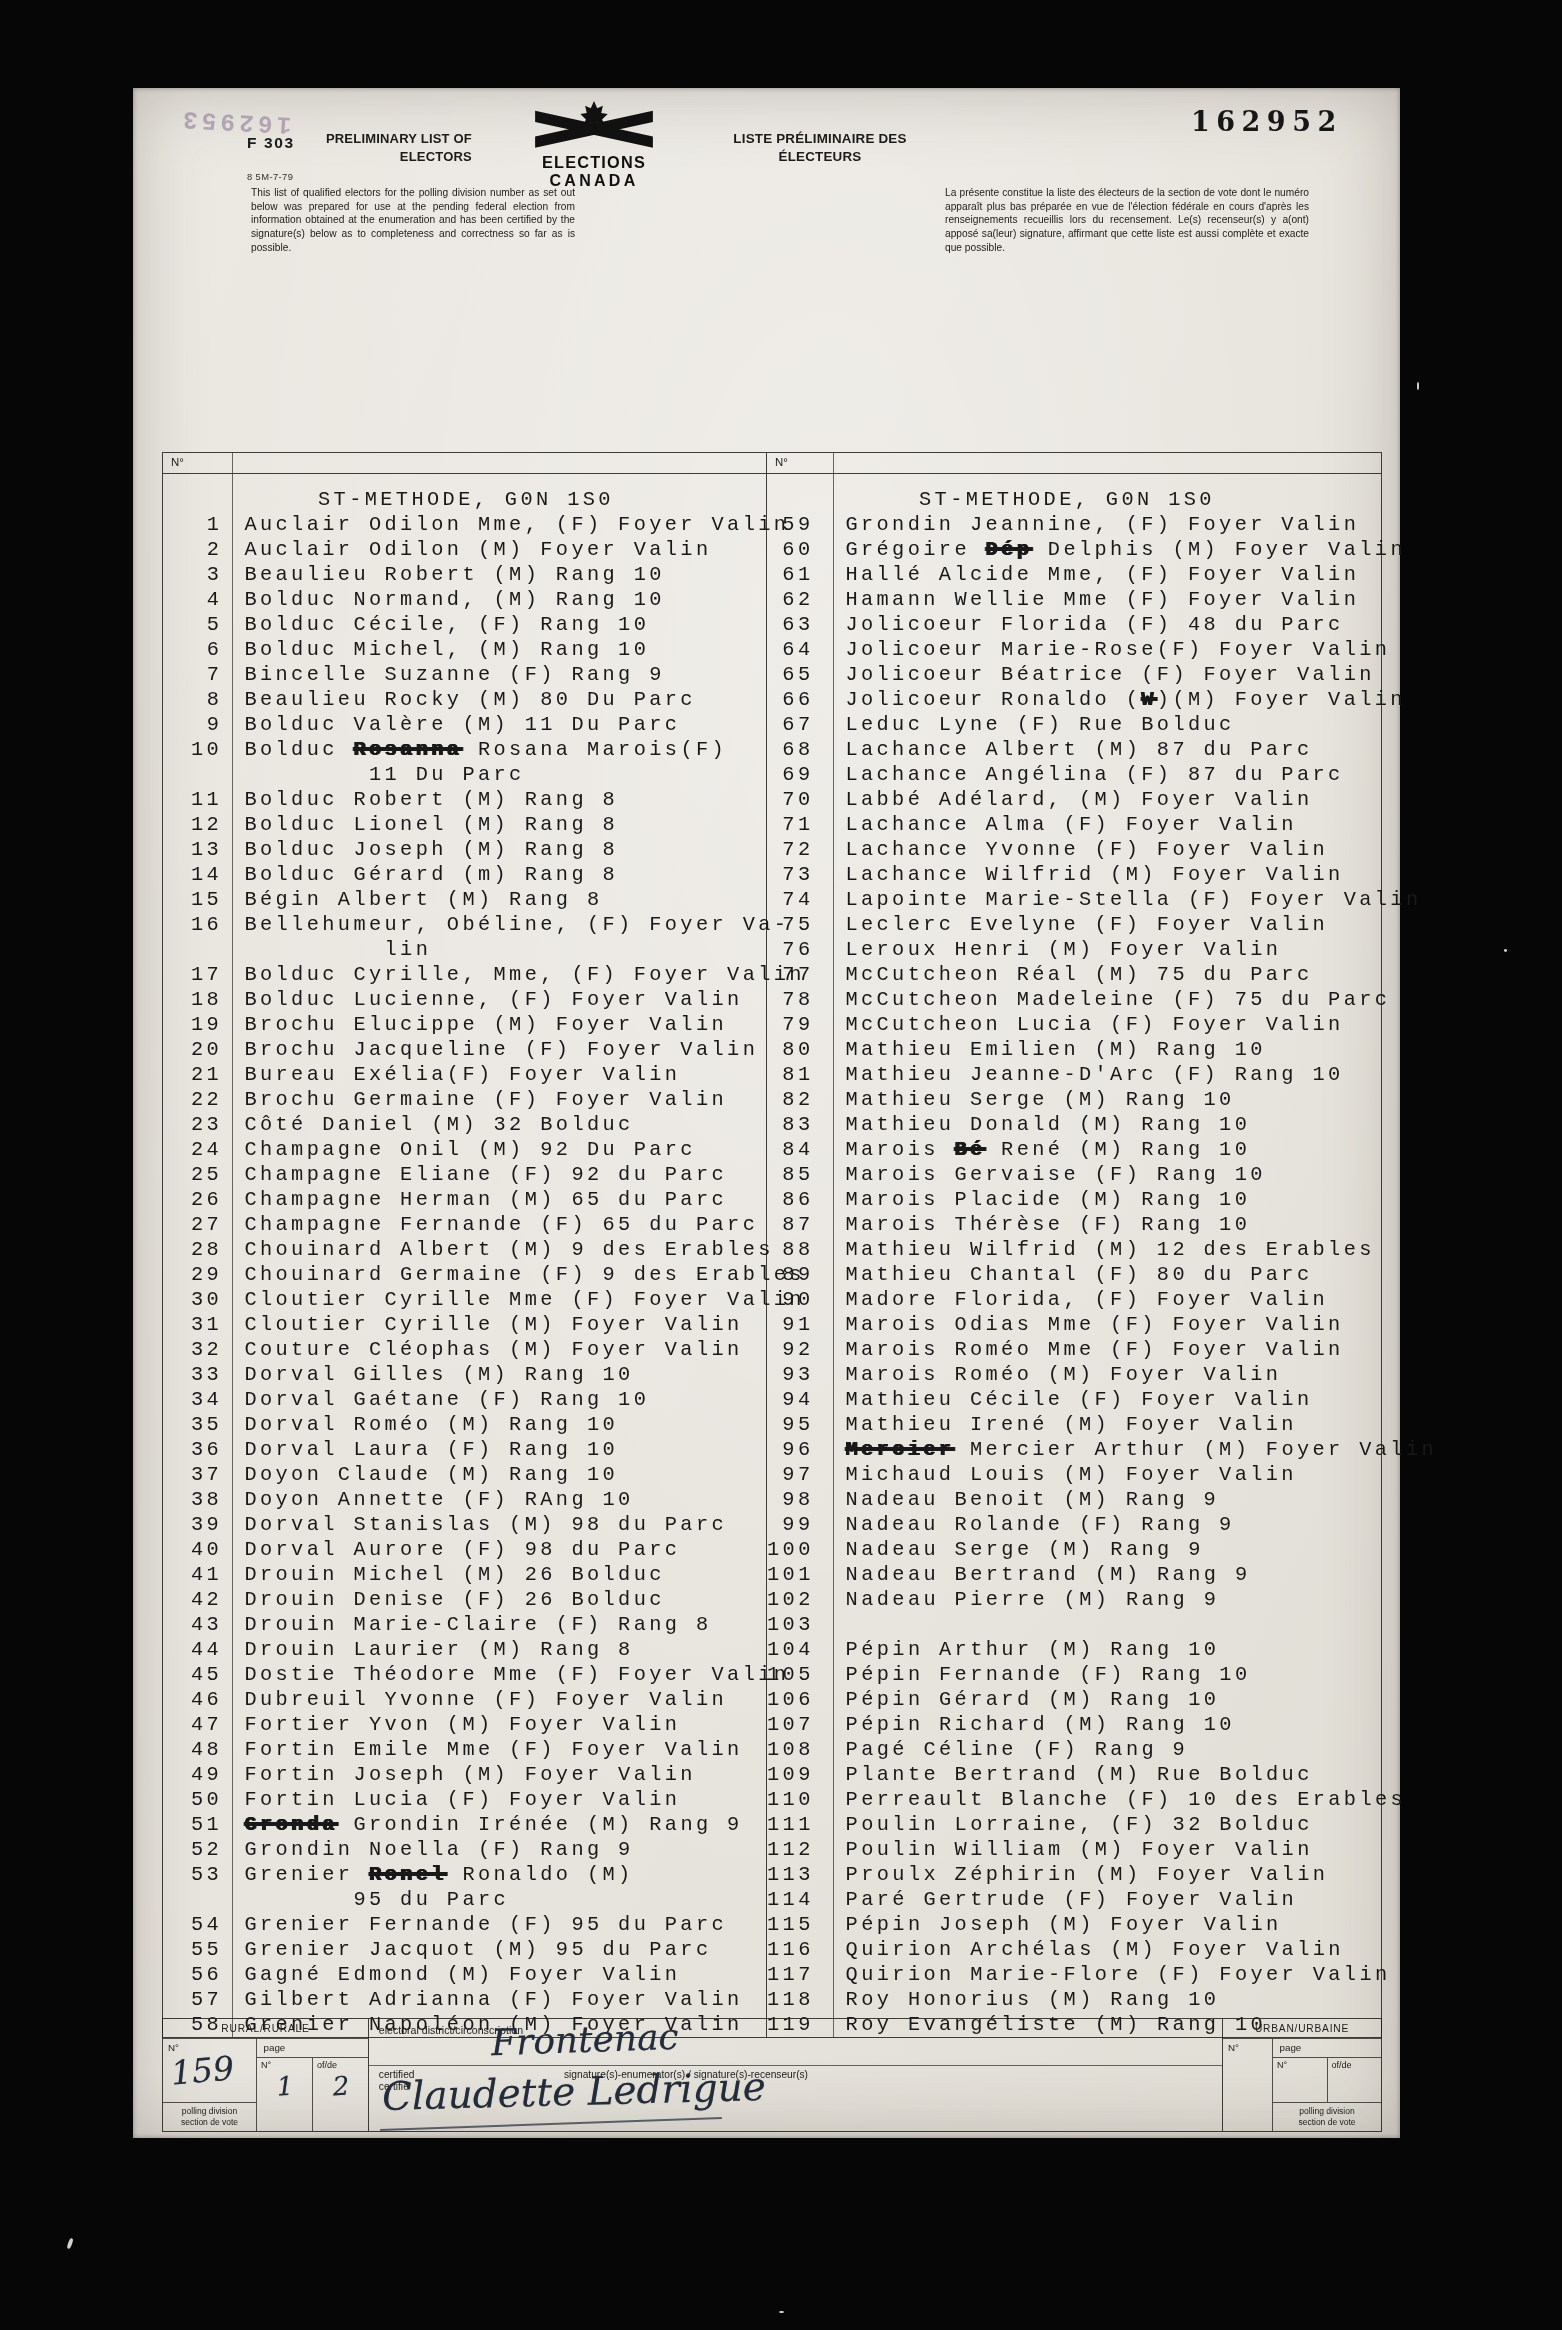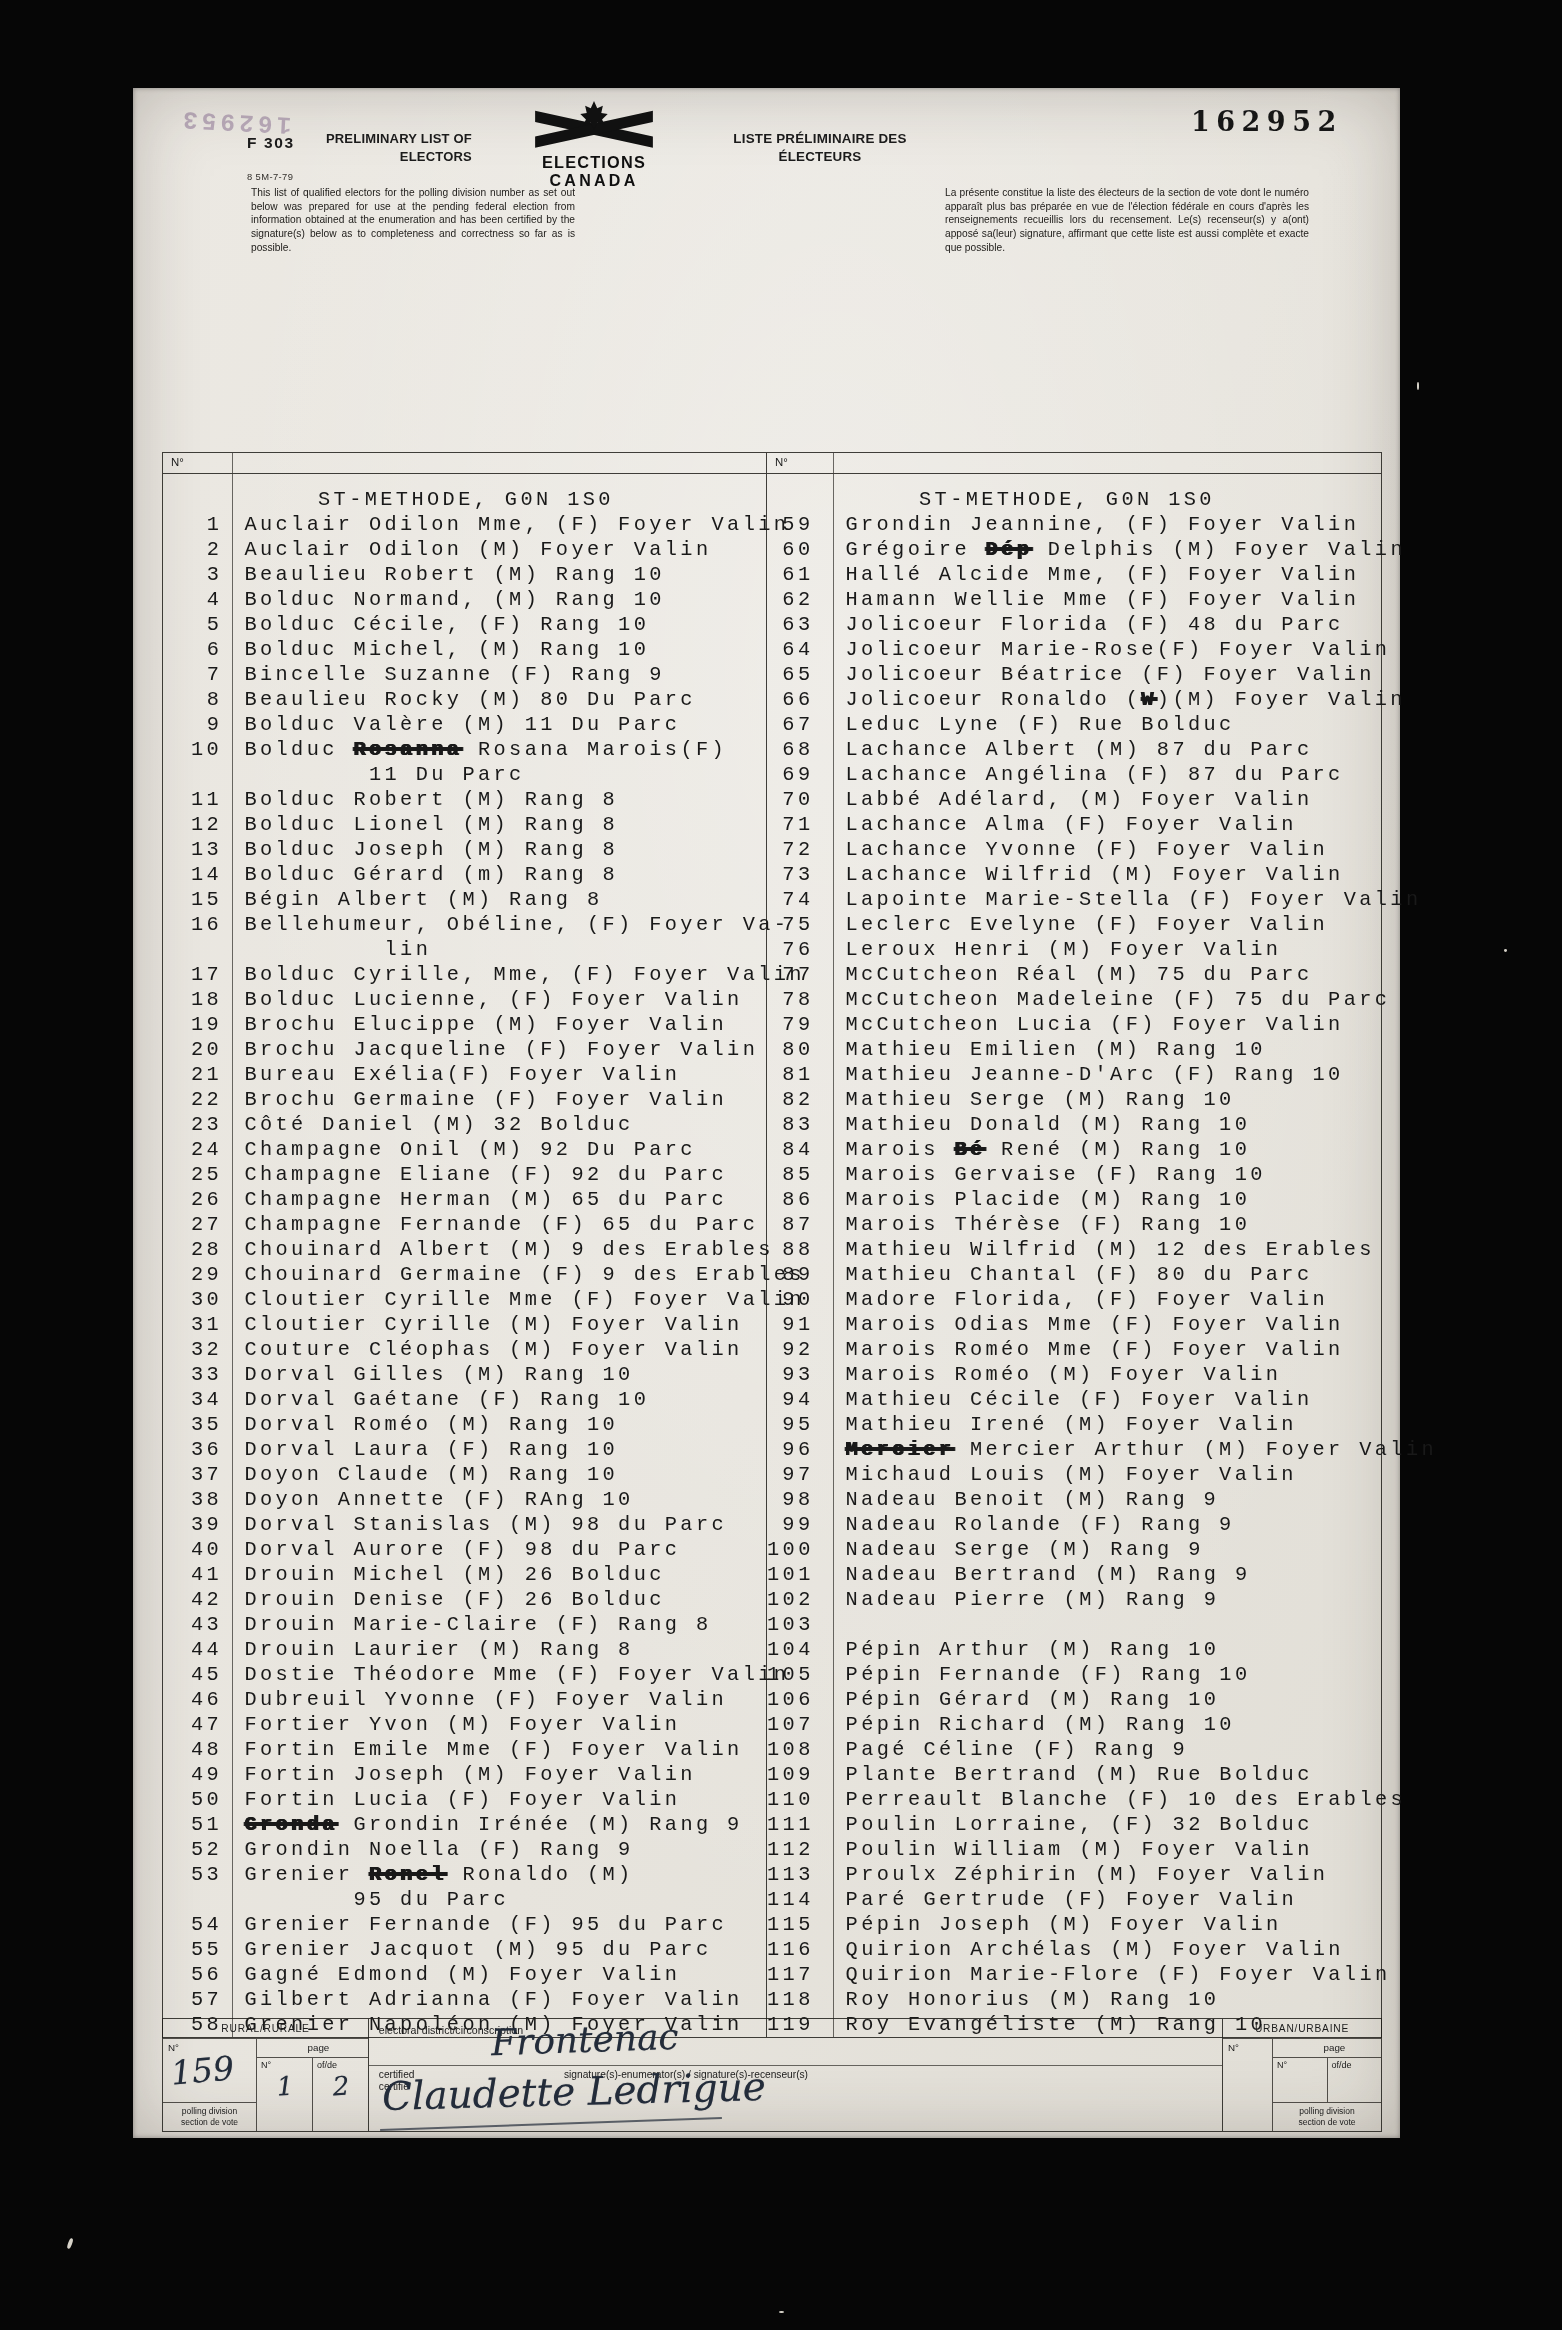--- a/index.html
+++ b/index.html
@@ -79,21 +79,21 @@
   .fbox-left  { width:207px; }
   .fbox-mid   { flex:1; border-top:1.6px solid rgba(32,30,26,.85); border-bottom:1.6px solid rgba(32,30,26,.85); position:relative; }
   .fbox-right { width:160px; }
   .f-head { height:20.3px; border-bottom:1.2px solid rgba(32,30,26,.75); text-align:center; padding-top:4.1px; letter-spacing:0.8px; font-size:10.2px; }
   .f-body { flex:1; display:flex; }
   .f-colA { width:94px; border-right:1.2px solid rgba(32,30,26,.75); display:flex; flex-direction:column; }
   .fbox-right .f-colA { width:50px; }
   .f-cellno { flex:1; padding:2.4px 4.9px; position:relative; font-size:9.8px; }
   .f-poll { height:29px; border-top:1.2px solid rgba(32,30,26,.75); font-size:8.5px; line-height:10.2px; text-align:center; padding-top:3.3px; }
   .f-colB { flex:1; display:flex; flex-direction:column; }
-  .f-cellpage { height:18px; padding:2.4px 6.5px; font-size:9.8px;margin-left:44px; }
+  .f-cellpage { height:18px; padding:2.4px 6.5px; font-size:9.8px; }
   .f-ofde { flex:1; display:flex; border-top:1.2px solid rgba(32,30,26,.75); }
   .f-oc { flex:1; padding:1.6px 4.1px; position:relative; font-size:9px; }
   .f-oc:first-child { border-right:1.2px solid rgba(32,30,26,.75); }
 
   .hand {
     font-family:"DejaVu Serif", serif; font-style:italic; font-weight:500;
     color:#232c3a; text-shadow:0 0 0.8px rgba(35,44,58,.45);
   }
   .hand-159  { position:absolute; left:8.1px; top:11.4px; font-size:33px; transform:rotate(-5deg); }
   .hand-oc   { position:absolute; left:50%; top:13px; transform:translateX(-50%) rotate(-3deg); font-size:26px; }

